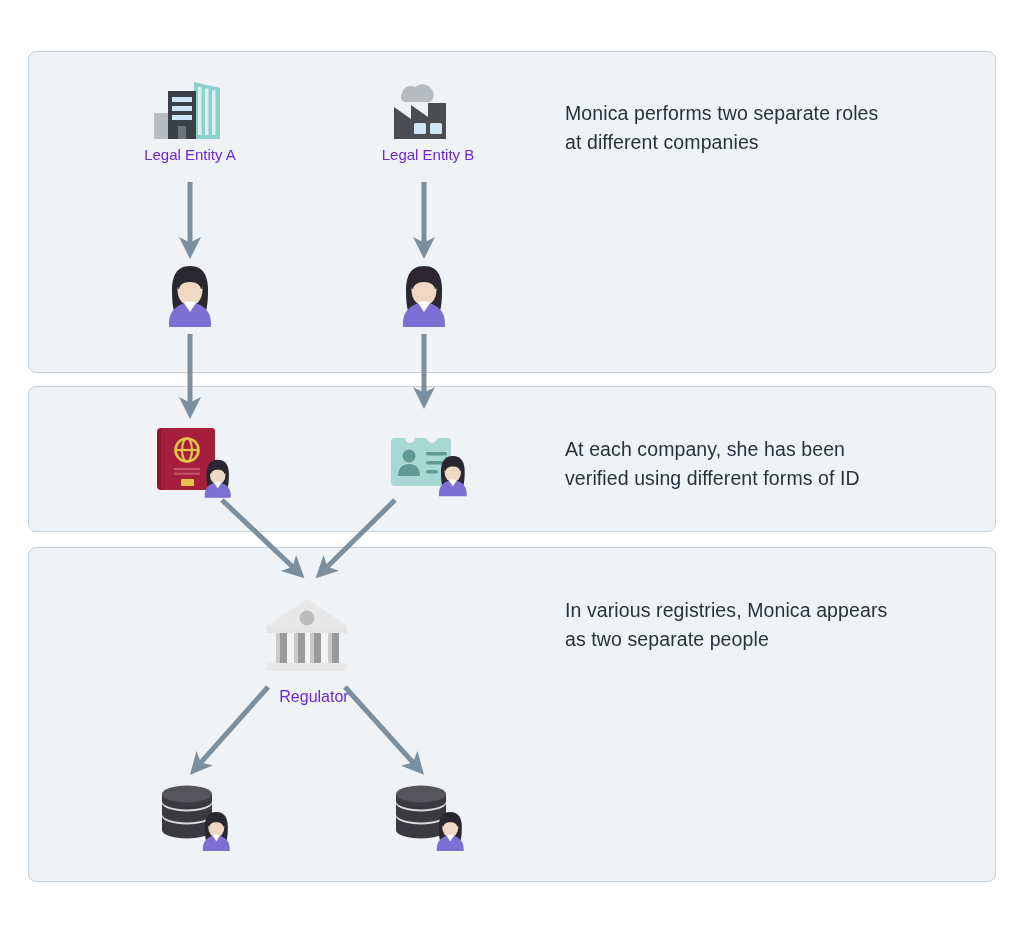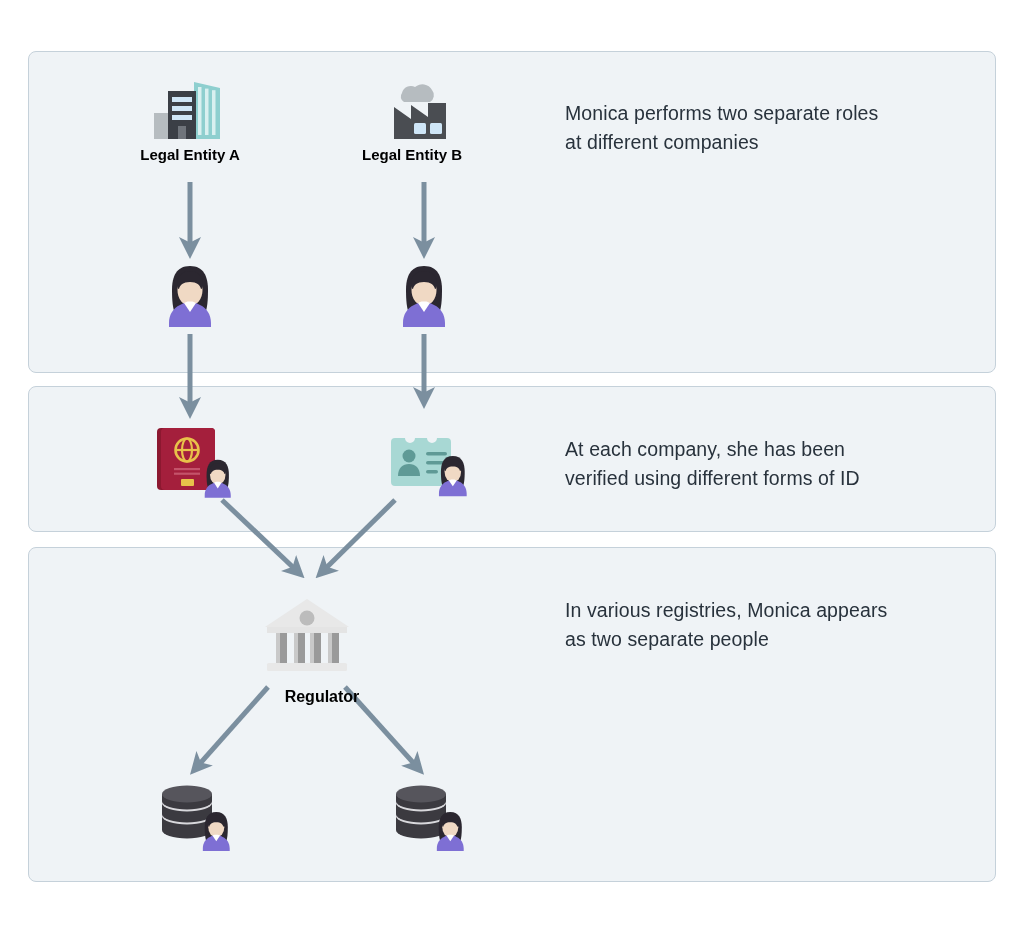--- a/index.html
+++ b/index.html
@@ -39,26 +39,25 @@
     line-height: 29px;
     letter-spacing: 0.1px;
     white-space: pre-line;
   }
   #caption-1 { left: 565px; top: 99px;  width: 400px; }
   #caption-2 { left: 565px; top: 435px; width: 400px; }
   #caption-3 { left: 565px; top: 596px; width: 400px; }
 
   .node-label {
     position: absolute;
-    color: #000000;
+    color: #6d28d9;
     font-size: 15px;
     line-height: 18px;
     text-align: center;
     white-space: nowrap;
-    font-weight: bold;
   }
 
   .icon-wrap {
     position: absolute;
   }
 
   svg { display: block; overflow: visible; }
 
   #arrow-layer {
     position: absolute;
@@ -125,21 +124,21 @@
   <div class="node-label" style="left:90px; top:146px; width:200px;">Legal Entity A</div>
 
   <div class="icon-wrap" style="left:386px; top:79px;">
     <svg width="76" height="62" viewBox="0 0 76 62">
       <path d="M16,14 a9,9 0 0 1 13,-6 a11,11 0 0 1 17,3 a8,8 0 0 1 -2,12 L18,23 a6,6 0 0 1 -2,-9 Z" fill="#b6bcc0"></path>
       <path d="M8,60 L8,28 L25,40 L25,26 L42,38 L42,24 L60,24 L60,60 Z" fill="#4a4d52"></path>
       <rect x="28" y="44" width="12" height="11" rx="1.5" fill="#cfe6f7"></rect>
       <rect x="44" y="44" width="12" height="11" rx="1.5" fill="#cfe6f7"></rect>
     </svg>
   </div>
-  <div class="node-label" style="left:312px; top:146px; width:200px;">Legal Entity B</div>
+  <div class="node-label" style="left:328px; top:146px; width:200px;">Legal Entity B</div>
 
   <div class="icon-wrap" style="left:163px; top:263px;">
     <svg width="54" height="66" viewBox="0 0 54 66">
       <path d="M27,3 C13,3 9,14 9,27 C9,39 10,46 12,50 L42,50 C44,46 45,39 45,27 C45,14 41,3 27,3 Z" fill="#2b2730"></path>
       <ellipse cx="27" cy="27" rx="12.5" ry="16" fill="#f0d9c4"></ellipse>
       <path d="M27,8 C18,8 14,14 14,21 C14,24 15,26 16,26 C17,22 20,19 27,19 C34,19 37,22 38,26 C39,26 40,24 40,21 C40,14 36,8 27,8 Z" fill="#2b2730"></path>
       <path d="M27,44 L21,40 L17,42 C10,45 6,52 6,60 L6,64 L48,64 L48,60 C48,52 44,45 37,42 L33,40 Z" fill="#7e6fd4"></path>
       <path d="M21,40 L27,49 L33,40 L29.5,38.5 L24.5,38.5 Z" fill="#ffffff"></path>
     </svg>
   </div>
@@ -207,21 +206,21 @@
       </g>
       <g fill="#c9c9c9">
         <rect x="13" y="36" width="4" height="30"></rect>
         <rect x="31" y="36" width="4" height="30"></rect>
         <rect x="47" y="36" width="4" height="30"></rect>
         <rect x="65" y="36" width="4" height="30"></rect>
       </g>
       <rect x="4" y="66" width="80" height="8" rx="1.5" fill="#e8e8e8"></rect>
     </svg>
   </div>
-  <div class="node-label" style="left:222px; top:688px; width:200px; font-size:16px;">Regulator</div>
+  <div class="node-label" style="left:214px; top:688px; width:200px; font-size:16px;">Regulator</div>
 
   <div class="icon-wrap" style="left:158px; top:782px;">
     <svg width="82" height="68" viewBox="0 0 82 68">
       <g>
         <rect x="4" y="12" width="50" height="36" fill="#3b3a40"></rect>
         <ellipse cx="29" cy="48" rx="25" ry="8.5" fill="#3b3a40"></ellipse>
         <ellipse cx="29" cy="34" rx="25" ry="8.5" fill="#d8d8dc"></ellipse>
         <ellipse cx="29" cy="32" rx="25" ry="8.5" fill="#3b3a40"></ellipse>
         <ellipse cx="29" cy="21" rx="25" ry="8.5" fill="#d8d8dc"></ellipse>
         <ellipse cx="29" cy="19" rx="25" ry="8.5" fill="#3b3a40"></ellipse>

